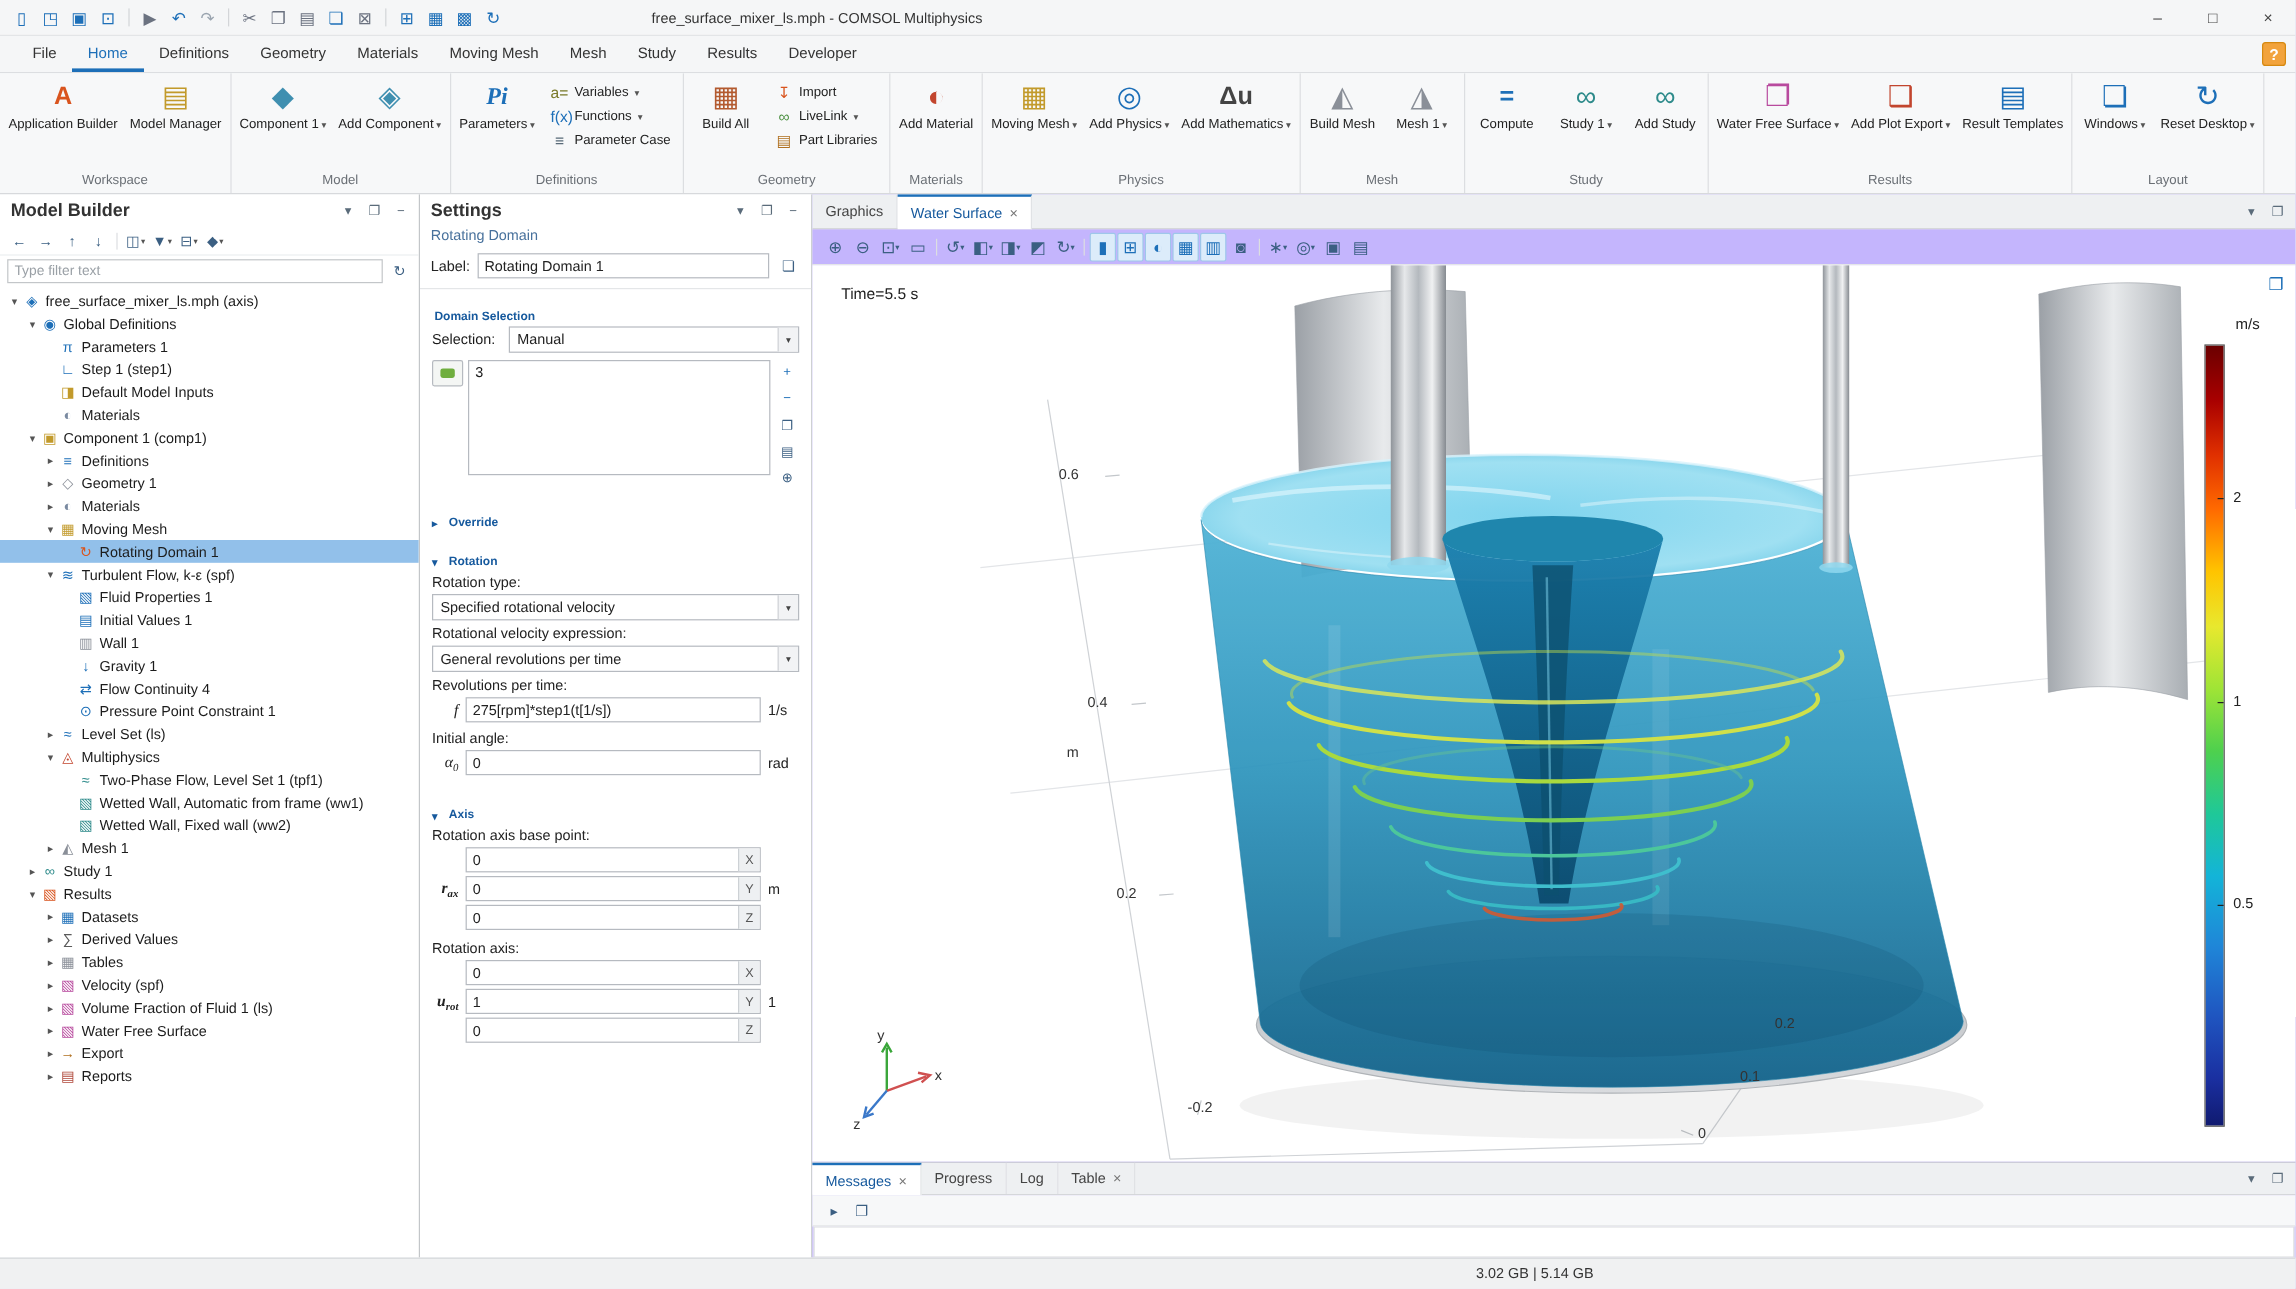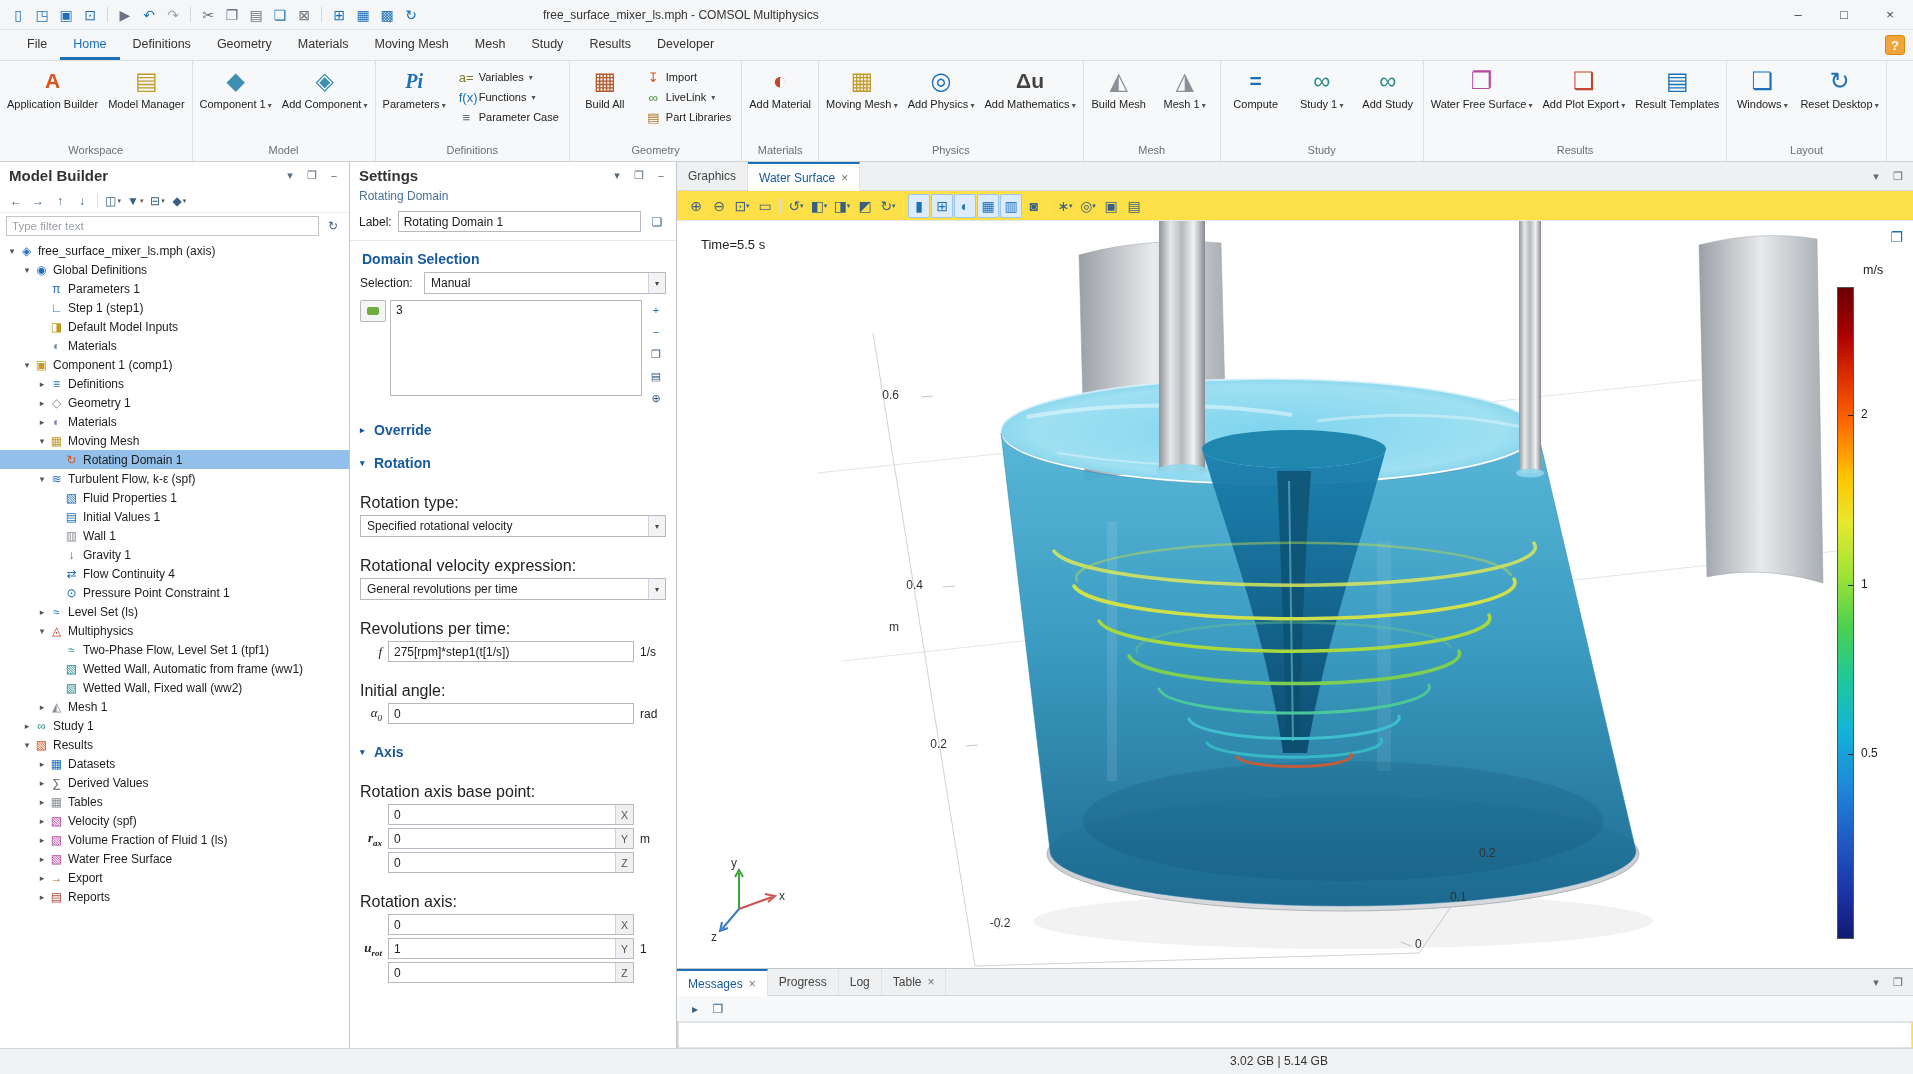--- a/index.html
+++ b/index.html
@@ -59,25 +59,25 @@
 .tico{width:17px;font-size:12px;text-align:center;flex:none}
 .tlabel{margin-left:3px;font-size:12px;color:#1c1c1c;overflow:hidden;text-overflow:ellipsis}
 
 .subt{padding:0 9px 4px;font-size:12px;color:#48719c}
 .labelrow{display:flex;align-items:center;gap:6px;padding:4px 9px 8px;border-bottom:1px solid #e4e6e8}
 .labelrow label{font-size:12px;color:#222}
 .tin{height:21px;border:1px solid #b6bac0;padding:0 5px;font-size:12px;font-family:inherit;color:#222;background:#fff;width:100%}
 .labelrow .tin{flex:1}
 .stbody{flex:1;overflow:hidden;padding:4px 0}
 .sec{padding:3px 10px 8px}
-.sec-head{display:flex;align-items:center;gap:4px;height:22px;font-weight:bold;font-size:14px;color:#16599d}
+.sec-head{display:flex;align-items:flex-end;gap:4px;height:22px;font-weight:bold;font-size:10px;color:#16599d}
 .sec-head .caret{width:10px;font-size:9px;color:#16599d}
 .sec-head.open .caret::before{content:"▾"}
 .sec-head.closed .caret::before{content:"▸"}
-.fcap{font-size:16px;color:#222;margin:20px 0 3px}
+.fcap{font-size:12px;color:#222;margin:4px 0 3px}
 .combo{height:22px;border:1px solid #b6bac0;background:#fff;display:flex;align-items:center;padding-left:6px;position:relative}
 .combo .ctext{flex:1;font-size:12px;color:#222}
 .combo .cbtn{width:17px;align-self:stretch;border-left:1px solid #d0d3d7;background:#f2f3f5;display:flex;align-items:center;justify-content:center;font-size:8px;color:#444}
 .selrow{display:flex;gap:4px;margin-top:3px}
 .seltoggle{width:26px;height:22px;border:1px solid #b6bac0;background:#f4f6f4;border-radius:2px;display:flex;align-items:center;justify-content:center}
 .seltoggle .dot{width:12px;height:8px;background:#6fae3e;border-radius:2px}
 .sellist{flex:1;height:96px;border:1px solid #b6bac0;background:#fff;padding:2px 5px;font-size:12px}
 .seltools{display:flex;flex-direction:column;gap:2px}
 .seltools .tbtn{font-size:11px}
 .frow{display:flex;align-items:center;gap:6px;margin:2px 0 6px}
@@ -86,21 +86,21 @@
 .sym.b{font-weight:bold;font-style:italic}
 .sym sub{font-size:9px}
 .frow .tin{flex:1}
 .unit{width:26px;font-size:12px;color:#222}
 .vecrow{display:flex;align-items:center;gap:6px;margin:2px 0 8px}
 .veccol{flex:1;display:flex;flex-direction:column;gap:3px}
 .xyzrow{position:relative}
 .xyzrow .tin{padding-right:22px}
 .sfx{position:absolute;right:1px;top:1px;bottom:1px;width:18px;background:#eef0f2;border-left:1px solid #cdd1d5;display:flex;align-items:center;justify-content:center;font-size:10.5px;color:#555}
 
-.right{flex:1;display:flex;flex-direction:column;min-width:0;background:#fde047}
+.right{flex:1;display:flex;flex-direction:column;min-width:0;background:#c4b5fd}
 .gtabs-row{height:29px;display:flex;align-items:stretch;background:#eef0f2;border-bottom:1px solid #d5d7da;padding-right:6px}
 .gtabs{display:flex}
 .gtab{display:flex;align-items:center;gap:6px;padding:0 11px;font-size:12px;color:#444;border-right:1px solid #e0e2e5}
 .gtab.active{background:#fff;color:#16599d;border-top:2px solid #1d6fb8;margin-bottom:-1px}
 .tclose{font-size:12px;color:#777}
 .gtoolbar{height:30px;display:flex;align-items:center;gap:1px;padding:0 8px;border-bottom:1px solid #e4e6e8}
 .gbtn{border:none;background:transparent;height:24px;min-width:22px;padding:0 2px;font-size:14px;color:#3b5f82;display:flex;align-items:center;justify-content:center;border-radius:2px}
 .gbtn.on{background:#dcecfa;border:1px solid #9ec7ea;color:#1d6fb8}
 .canvas{flex:1;position:relative;background:#fff;min-height:0}
 .scene{position:absolute;inset:0;width:100%;height:100%}

